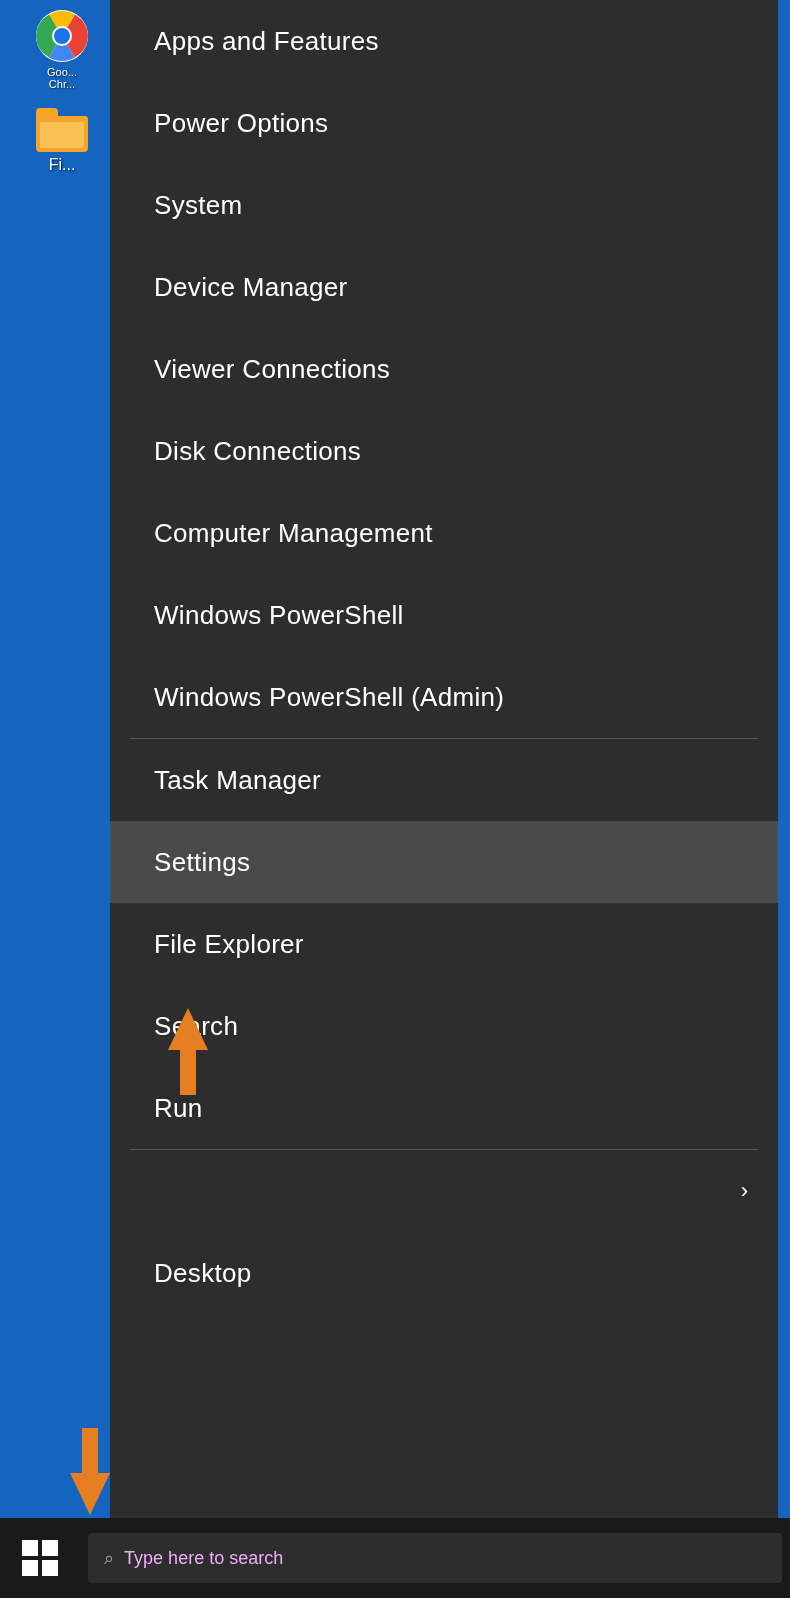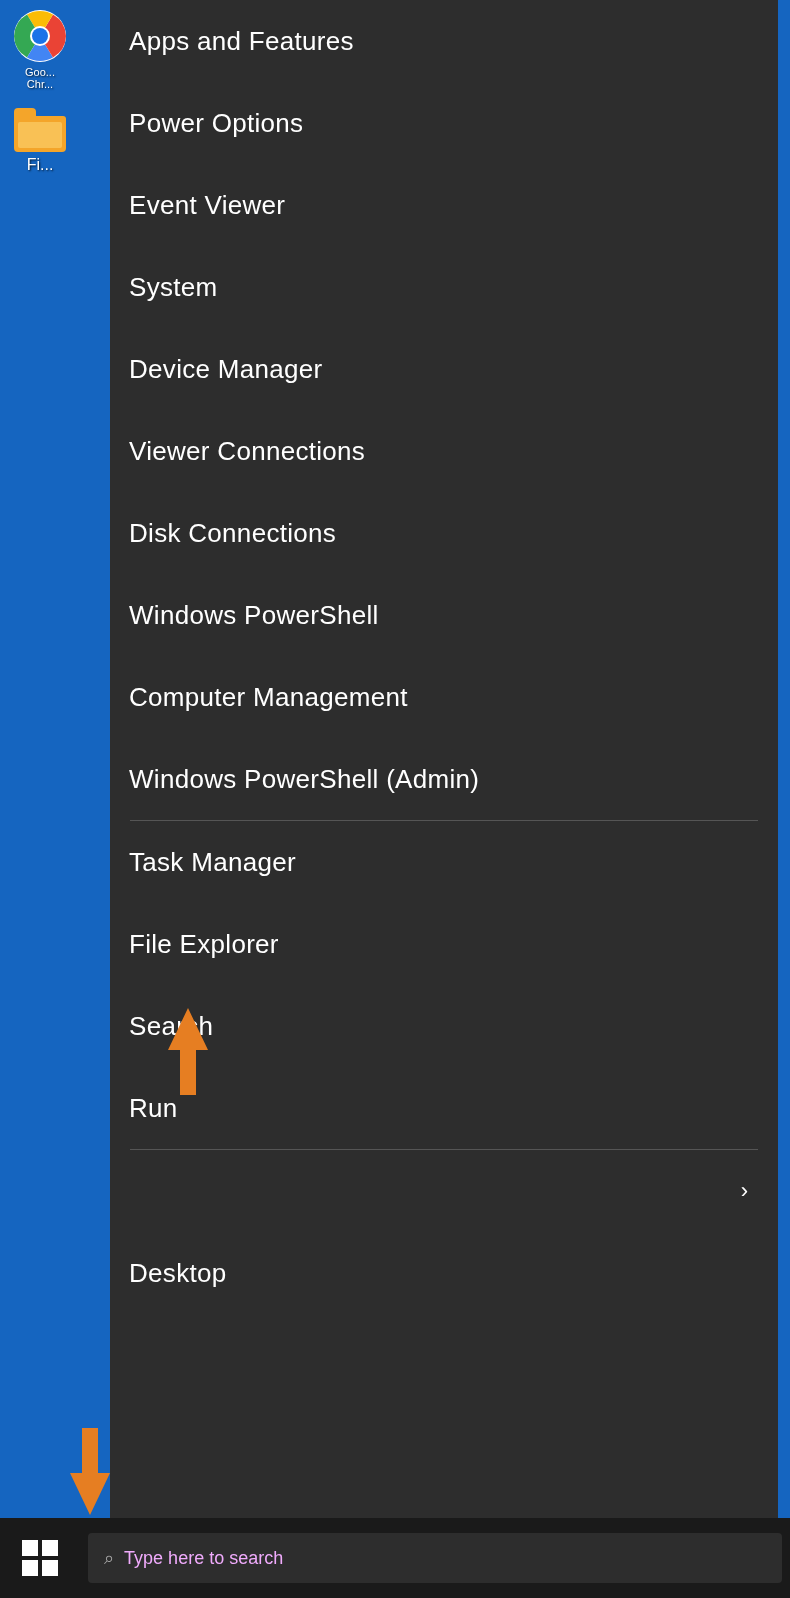--- a/index.html
+++ b/index.html
@@ -21,21 +21,21 @@
 
     
     .desktop-icons {
       position: absolute;
       top: 0;
       left: 0;
       width: 124px;
       height: 100%;
       display: flex;
       flex-direction: column;
-      align-items: flex-start;
+      align-items: center;
       padding-top: 10px;
       gap: 8px;
     }
 
     .desktop-icon {
       display: flex;
       flex-direction: column;
       align-items: center;
       width: 80px;
       cursor: pointer;
@@ -57,21 +57,21 @@
       width: 668px;
       height: 1518px;
       background: #2d2d2d;
       display: flex;
       flex-direction: column;
     }
 
     .menu-item {
       display: flex;
       align-items: center;
-      padding: 0 19px;
+      padding: 0 44px;
       height: 82px;
       min-height: 82px;
       cursor: pointer;
       position: relative;
       transition: background 0.1s;
     }
 
     .menu-item.active {
       background: #4a4a4a;
     }
@@ -190,58 +190,58 @@
   <div class="context-menu">
 
     <div class="menu-item">
       <span class="menu-item-label">Apps and Features</span>
     </div>
 
     <div class="menu-item">
       <span class="menu-item-label">Power Options</span>
     </div>
 
-    <div class="menu-item">
-      <span class="menu-item-label">Event Viewer</span>
-    </div>
 
     <div class="menu-item">
       <span class="menu-item-label">System</span>
     </div>
 
     <div class="menu-item">
       <span class="menu-item-label">Device Manager</span>
     </div>
 
     <div class="menu-item">
       <span class="menu-item-label">Viewer Connections</span>
     </div>
 
     <div class="menu-item">
       <span class="menu-item-label">Disk Connections</span>
     </div>
 
     <div class="menu-item">
+      <span class="menu-item-label">Computer Management</span>
+    </div>
+
+    <div class="menu-item">
       <span class="menu-item-label">Windows PowerShell</span>
     </div>
 
     <div class="menu-item">
-      <span class="menu-item-label">Computer Management</span>
-    </div>
-
-    <div class="menu-item">
       <span class="menu-item-label">Windows PowerShell (Admin)</span>
     </div>
 
     <div class="menu-separator"></div>
 
     <div class="menu-item">
       <span class="menu-item-label">Task Manager</span>
     </div>
 
+    <div class="menu-item active" style="background:#4a4a4a;">
+      <span class="menu-item-label">Settings</span>
+    </div>
 
     <div class="menu-item">
       <span class="menu-item-label">File Explorer</span>
     </div>
 
     <div class="menu-item">
       <span class="menu-item-label">Search</span>
     </div>
 
     <div class="menu-item">

